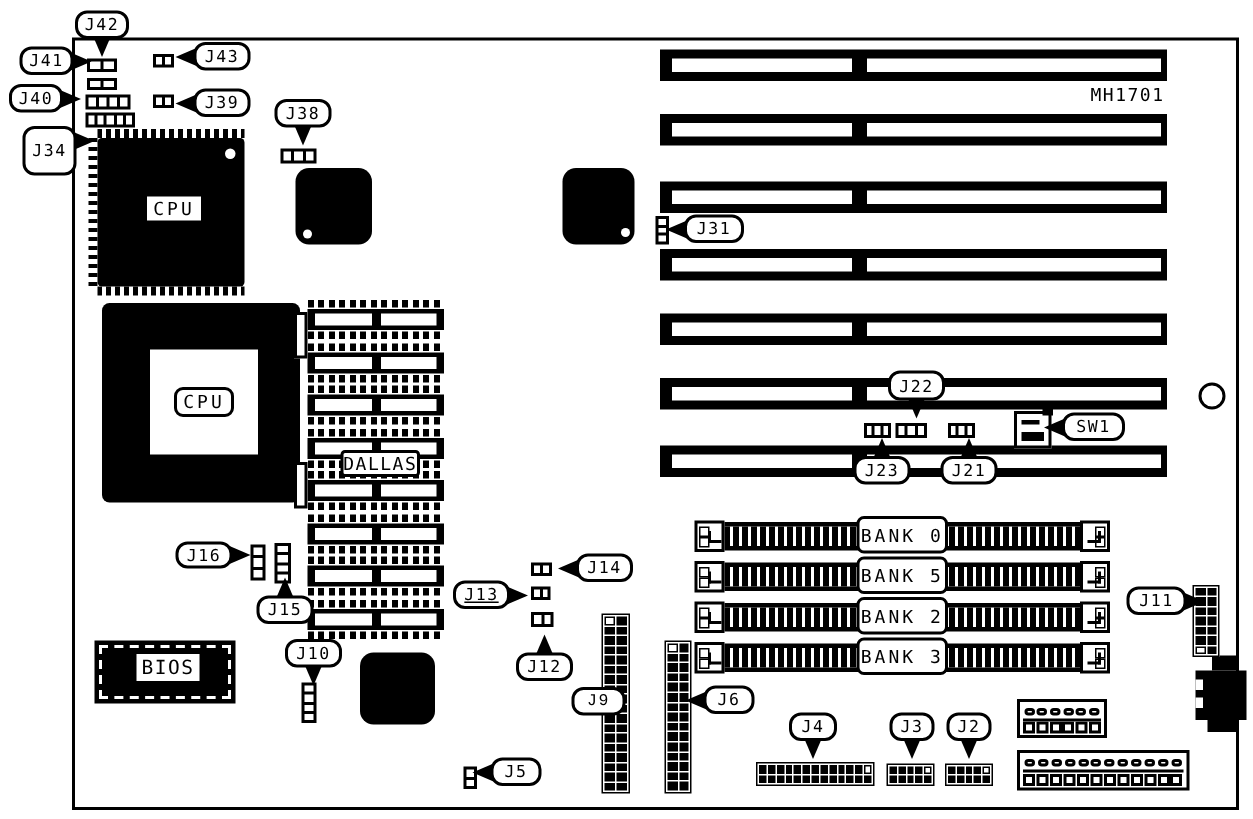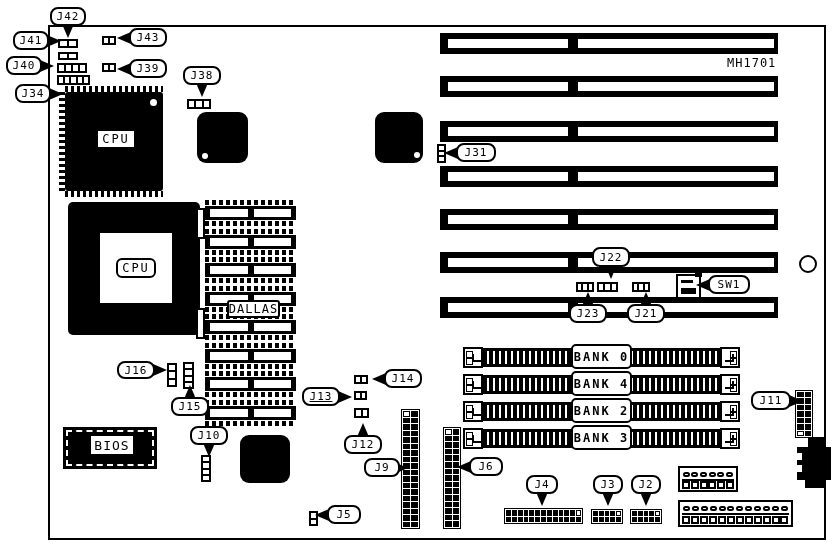--- a/index.html
+++ b/index.html
@@ -31,21 +31,21 @@
            display:flex;align-items:center;justify-content:center;font-size:11px;z-index:6;}
   
   .bank-slot{position:absolute;z-index:5;}
   .bank-cap{position:absolute;top:0;bottom:0;width:20px;background:#fff;border:2px solid #000;box-sizing:border-box;}
   .hook{position:absolute;width:7px;height:6px;border-left:2px solid #000;border-bottom:2px solid #000;}
   .capsq{position:absolute;width:5px;height:5px;border:1px solid #000;}
   .bank-bar{position:absolute;left:20px;right:20px;top:1px;bottom:1px;box-sizing:border-box;
             border-top:3px solid #000;border-bottom:3px solid #000;
             background:repeating-linear-gradient(90deg,#000 0 4px,#fff 4px 6px);}
   .bank-label{position:absolute;box-sizing:border-box;background:#fff;border:2px solid #000;border-radius:5px;
-              display:flex;align-items:center;justify-content:center;font-size:12px;letter-spacing:2px;z-index:8;font-weight:bold;}
+              display:flex;align-items:center;justify-content:center;font-size:12px;letter-spacing:2px;z-index:8;}
   
   .cache-chip{position:absolute;width:91px;height:26px;z-index:4;}
   .cticks{position:absolute;left:0;right:0;height:5px;background:repeating-linear-gradient(90deg,#000 0 4px,#fff 4px 7px);}
   .cbody{position:absolute;left:0;right:0;top:6px;bottom:6px;background:#000;}
   .cslot{position:absolute;background:#fff;top:3px;height:8px;}
   
   .qfp{position:absolute;background:#000;border-radius:9px;z-index:3;}
   .pins-h{position:absolute;background:repeating-linear-gradient(90deg,#000 0 3px,#fff 3px 6px);z-index:3;}
   .pins-v{position:absolute;background:repeating-linear-gradient(0deg,#000 0 3px,#fff 3px 6px);z-index:3;}
   .dot{position:absolute;background:#fff;border-radius:50%;z-index:4;}
@@ -164,21 +164,21 @@
         <div class="hook" style="left: 7px; top: 5px;"></div>
         <div class="capsq" style="left: 1px; top: 2px;"></div>
         <div class="capsq" style="left: 1px; top: 9px;"></div>
       </div>
       <div class="bank-bar"></div>
       <div class="bank-cap" style="right: 0px;">
         <div class="hook" style="left: 3px; top: 5px; transform: scaleX(-1);"></div>
         <div class="capsq" style="right: 1px; top: 2px;"></div>
         <div class="capsq" style="right: 1px; top: 9px;"></div>
       </div>
-      <div class="bank-label" style="left: 108px; top: -3px; width: 61px; height: 25px;">BANK 4</div>
+      <div class="bank-label" style="left: 108px; top: -3px; width: 61px; height: 25px;">BANK 5</div>
     </div>
     <div class="bank-slot" style="left: 463px; top: 401px; width: 277px; height: 21px;">
       <div class="bank-cap" style="left: 0px;">
         <div class="hook" style="left: 7px; top: 5px;"></div>
         <div class="capsq" style="left: 1px; top: 2px;"></div>
         <div class="capsq" style="left: 1px; top: 9px;"></div>
       </div>
       <div class="bank-bar"></div>
       <div class="bank-cap" style="right: 0px;">
         <div class="hook" style="left: 3px; top: 5px; transform: scaleX(-1);"></div>
@@ -537,21 +537,21 @@
         <div class="pin-sq"></div>
         <div class="pin-sq"></div>
       </div>
     </div>
     <div class="callout" style="left: 50px; top: 7px; width: 36px; height: 19px;">J42</div>
     <div class="arr arr-down" style="left: 62px; top: 24px;"></div>
     <div class="callout" style="left: 13px; top: 31px; width: 36px; height: 19px;">J41</div>
     <div class="arr arr-right" style="left: 47px; top: 34.5px;"></div>
     <div class="callout" style="left: 6px; top: 56px; width: 36px; height: 19px;">J40</div>
     <div class="arr arr-right" style="left: 40px; top: 59.5px;"></div>
-    <div class="callout" style="left: 15px; top: 84px; width: 36px; height: 19px;">J34</div>
+    <div class="callout" style="left: 15px; top: 84px; width: 36px; height: 33px;">J34</div>
     <div class="arr arr-right" style="left: 49px; top: 87.5px;"></div>
     <div class="callout" style="left: 129px; top: 28px; width: 38px; height: 19px;">J43</div>
     <div class="arr arr-left" style="left: 117px; top: 31.5px;"></div>
     <div class="callout" style="left: 129px; top: 59px; width: 38px; height: 19px;">J39</div>
     <div class="arr arr-left" style="left: 117px; top: 62.5px;"></div>
     <div class="callout" style="left: 183px; top: 66px; width: 38px; height: 19px;">J38</div>
     <div class="arr arr-down" style="left: 196px; top: 83px;"></div>
     <div class="callout" style="left: 456px; top: 143px; width: 40px; height: 19px;">J31</div>
     <div class="arr arr-left" style="left: 444px; top: 146.5px;"></div>
     <div class="callout" style="left: 592px; top: 247px; width: 38px; height: 20px;">J22</div>
@@ -569,21 +569,21 @@
     <div class="callout" style="left: 384px; top: 369px; width: 38px; height: 19px;">J14</div>
     <div class="arr arr-left" style="left: 372px; top: 372.5px;"></div>
     <div class="callout" style="left: 302px; top: 387px; width: 38px; height: 19px; text-decoration: underline;">J13</div>
     <div class="arr arr-right" style="left: 338px; top: 390.5px;"></div>
     <div class="callout" style="left: 344px; top: 435px; width: 38px; height: 19px;">J12</div>
     <div class="arr arr-up" style="left: 357px; top: 423px;"></div>
     <div class="callout" style="left: 751px; top: 391px; width: 40px; height: 19px;">J11</div>
     <div class="arr arr-right" style="left: 789px; top: 394.5px;"></div>
     <div class="callout" style="left: 190px; top: 426px; width: 38px; height: 19px;">J10</div>
     <div class="arr arr-down" style="left: 203px; top: 443px;"></div>
-    <div class="callout" style="left: 364px; top: 458px; width: 36px; height: 19px;">J9</div>
+    <div class="callout" style="left: 381px; top: 458px; width: 36px; height: 19px; font-family: Liberation Mono, monospace;">J9</div>
     <div class="arr arr-right" style="left: 394px; top: 461.5px;"></div>
     <div class="callout" style="left: 469px; top: 457px; width: 34px; height: 19px;">J6</div>
     <div class="arr arr-left" style="left: 457px; top: 460.5px;"></div>
     <div class="callout" style="left: 327px; top: 505px; width: 34px; height: 19px;">J5</div>
     <div class="arr arr-left" style="left: 315px; top: 508.5px;"></div>
     <div class="callout" style="left: 526px; top: 475px; width: 32px; height: 19px;">J4</div>
     <div class="arr arr-down" style="left: 536px; top: 492px;"></div>
     <div class="callout" style="left: 593px; top: 475px; width: 30px; height: 19px;">J3</div>
     <div class="arr arr-down" style="left: 602px; top: 492px;"></div>
     <div class="callout" style="left: 631px; top: 475px; width: 30px; height: 19px;">J2</div>

